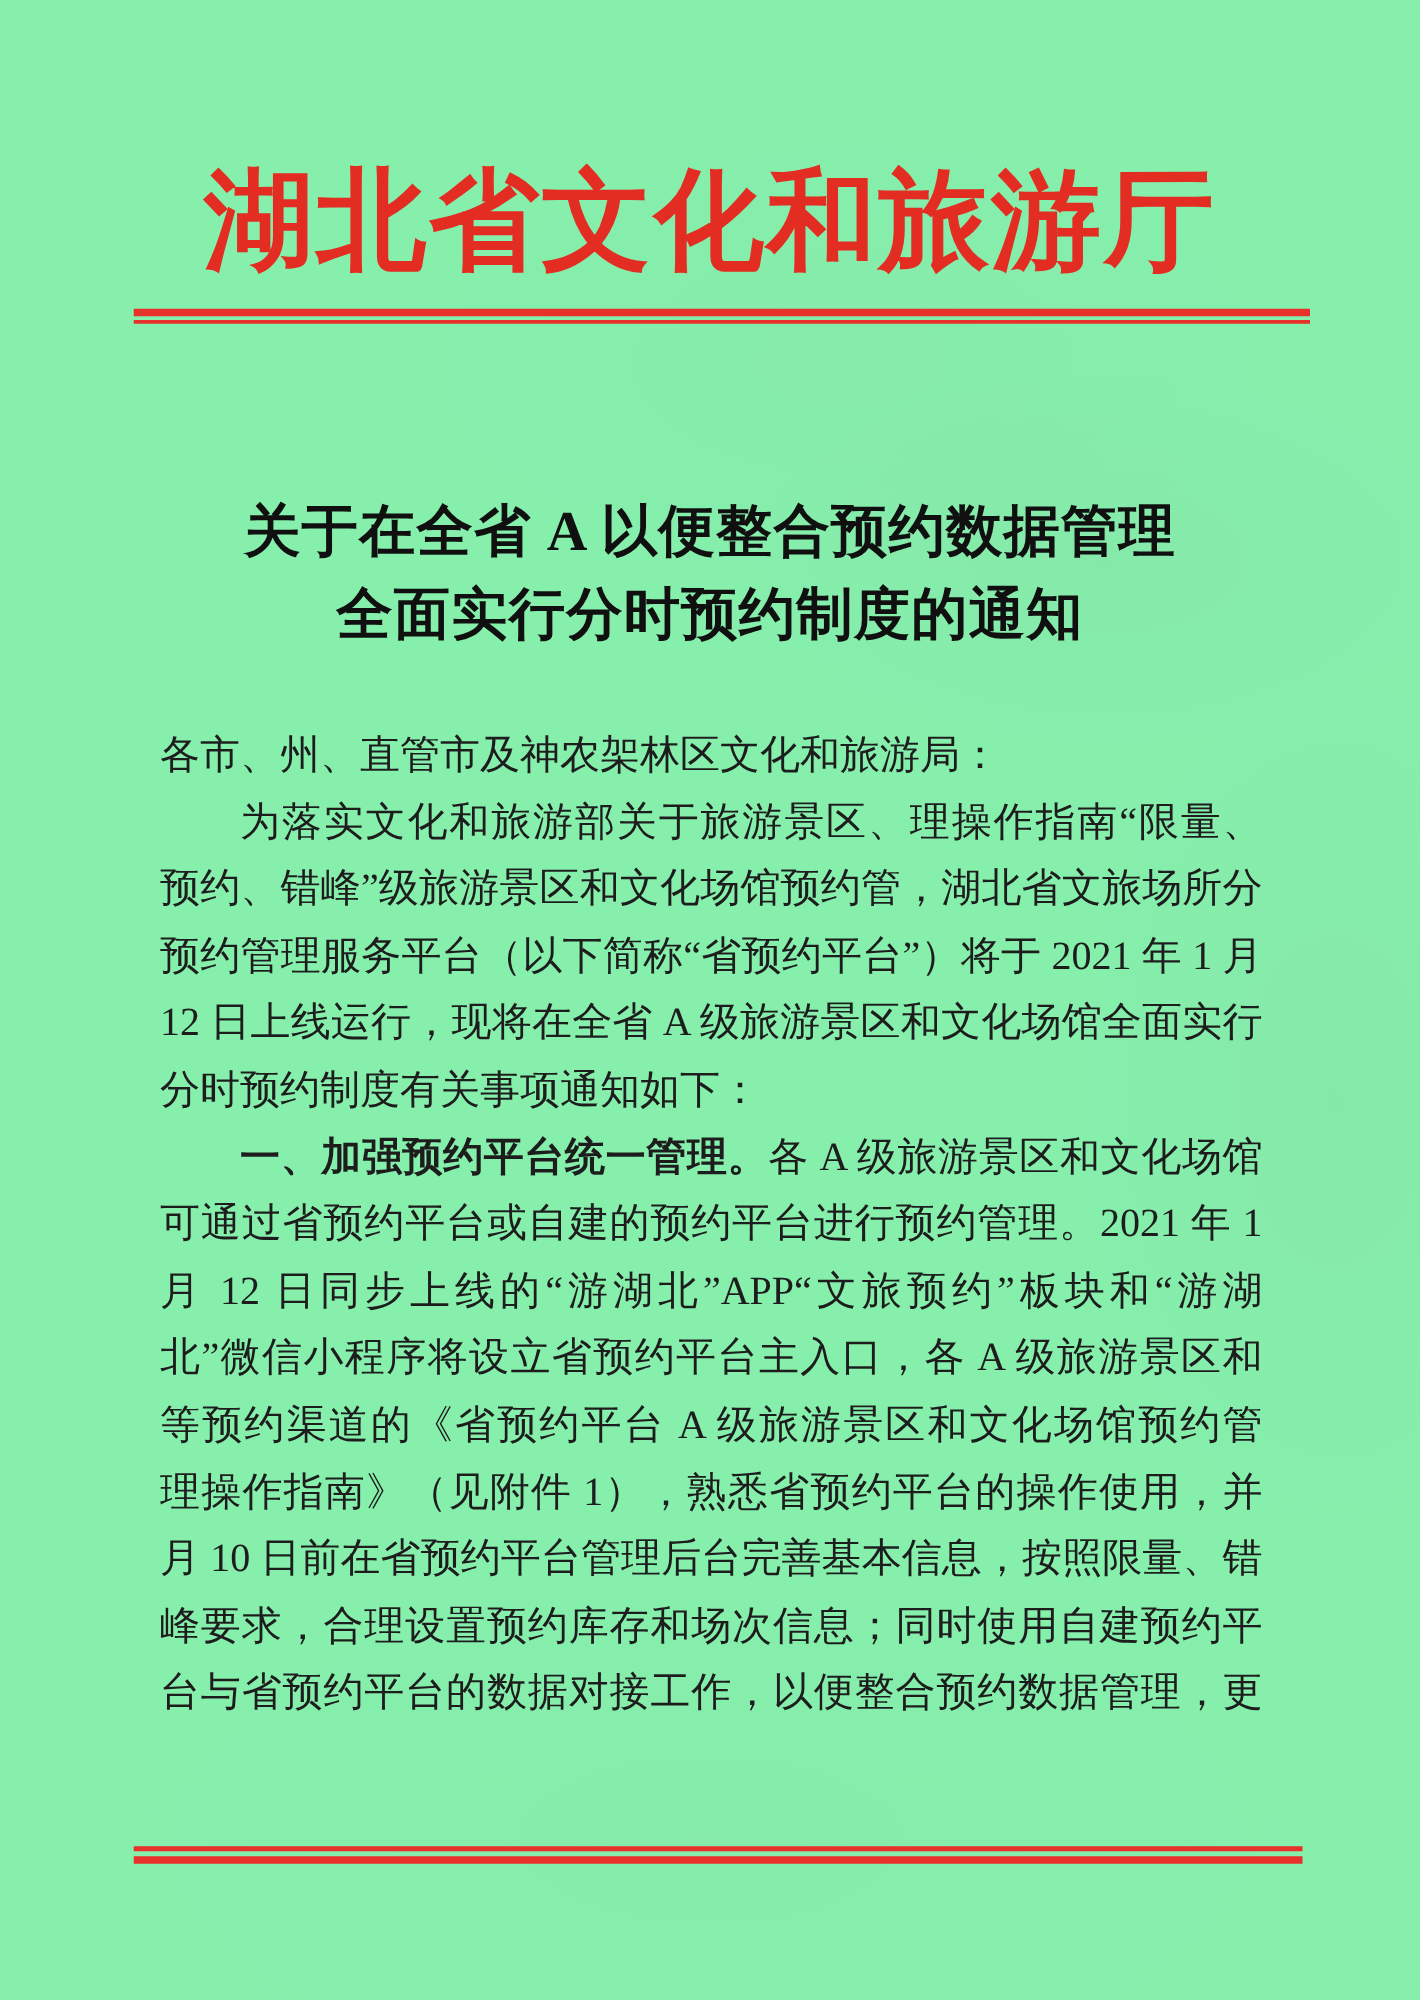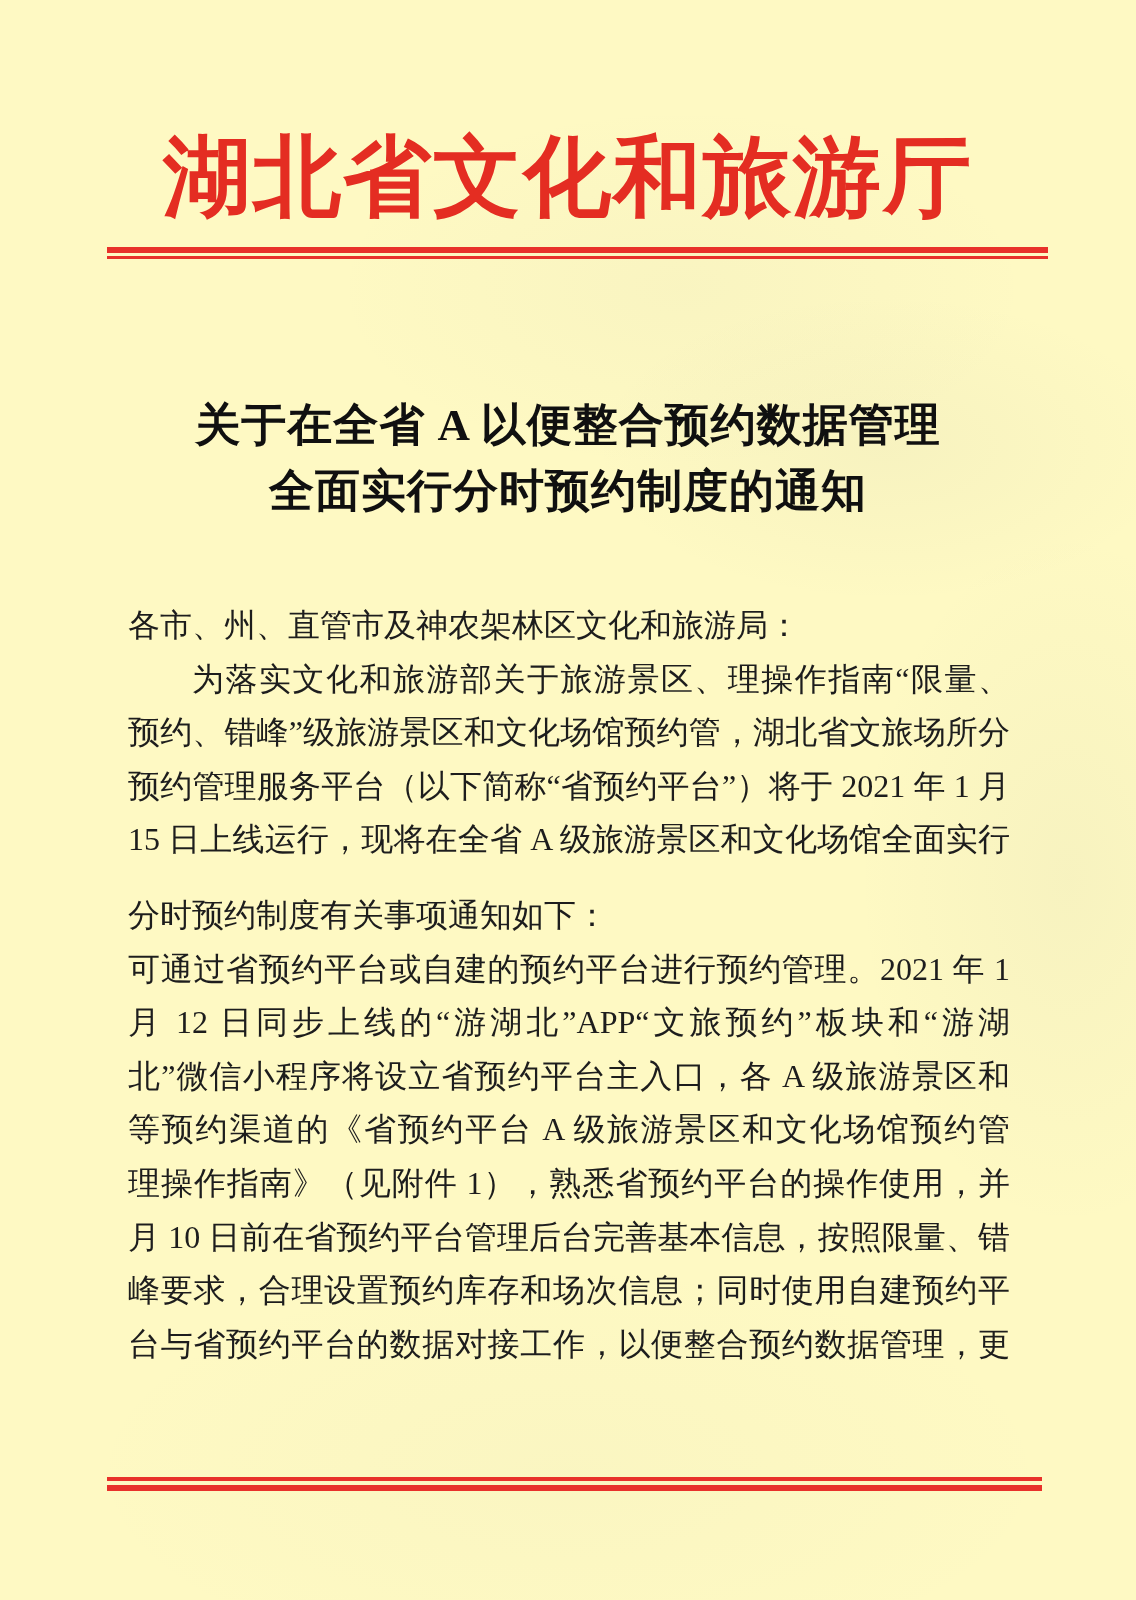--- a/index.html
+++ b/index.html
@@ -5,21 +5,21 @@
   html, body {
     margin: 0;
     padding: 0;
     background: #e8e6e2;
   }
   .page {
     position: relative;
     width: 1136px;
     height: 1600px;
     margin: 0 auto;
-    background: #fef9c3;
+    background: #86efac;
     overflow: hidden;
     font-family: "Liberation Serif", "DejaVu Serif", serif;
   }
   
   .scan-texture {
     position: absolute;
     inset: 0;
     pointer-events: none;
     background:
       radial-gradient(ellipse 420px 220px at 78% 28%, rgba(120,120,125,0.05), transparent 70%),
@@ -83,21 +83,20 @@
   .line {
     text-align: justify;
     text-align-last: justify;
     text-justify: inter-character;
     height: 53.6px;
     overflow: hidden;
   }
   .line.short {
     text-align: left;
     text-align-last: left;
-    margin-top: 22px;
   }
   .line.indent { text-indent: 2em; }
   .line .bold {
     font-weight: bold;
     font-family: "Liberation Sans", "DejaVu Sans", sans-serif;
   }
 </style>
 </head>
 <body>
 
@@ -115,22 +114,23 @@
   <div class="doc-title">
     <div>关于在全省 A 以便整合预约数据管理</div>
     <div>全面实行分时预约制度的通知</div>
   </div>
 
   <div class="doc-body">
     <div class="line short">各市、州、直管市及神农架林区文化和旅游局：</div>
     <div class="line indent">为落实文化和旅游部关于旅游景区、理操作指南“限量、</div>
     <div class="line">预约、错峰”级旅游景区和文化场馆预约管，湖北省文旅场所分时</div>
     <div class="line">预约管理服务平台（以下简称“省预约平台”）将于 2021 年 1 月</div>
-    <div class="line">15 日上线运行，现将在全省 A 级旅游景区和文化场馆全面实行</div>
+    <div class="line">12 日上线运行，现将在全省 A 级旅游景区和文化场馆全面实行</div>
     <div class="line short">分时预约制度有关事项通知如下：</div>
+    <div class="line indent"><span class="bold">一、加强预约平台统一管理。</span><span>各 A 级旅游景区和文化场馆</span></div>
     <div class="line">可通过省预约平台或自建的预约平台进行预约管理。2021 年 1</div>
     <div class="line">月 12 日同步上线的“游湖北”APP“文旅预约”板块和“游湖</div>
     <div class="line">北”微信小程序将设立省预约平台主入口，各 A 级旅游景区和</div>
     <div class="line">等预约渠道的《省预约平台 A 级旅游景区和文化场馆预约管</div>
     <div class="line">理操作指南》（见附件 1），熟悉省预约平台的操作使用，并于 1</div>
     <div class="line">月 10 日前在省预约平台管理后台完善基本信息，按照限量、错</div>
     <div class="line">峰要求，合理设置预约库存和场次信息；同时使用自建预约平台</div>
     <div class="line">台与省预约平台的数据对接工作，以便整合预约数据管理，更加</div>
   </div>
 

